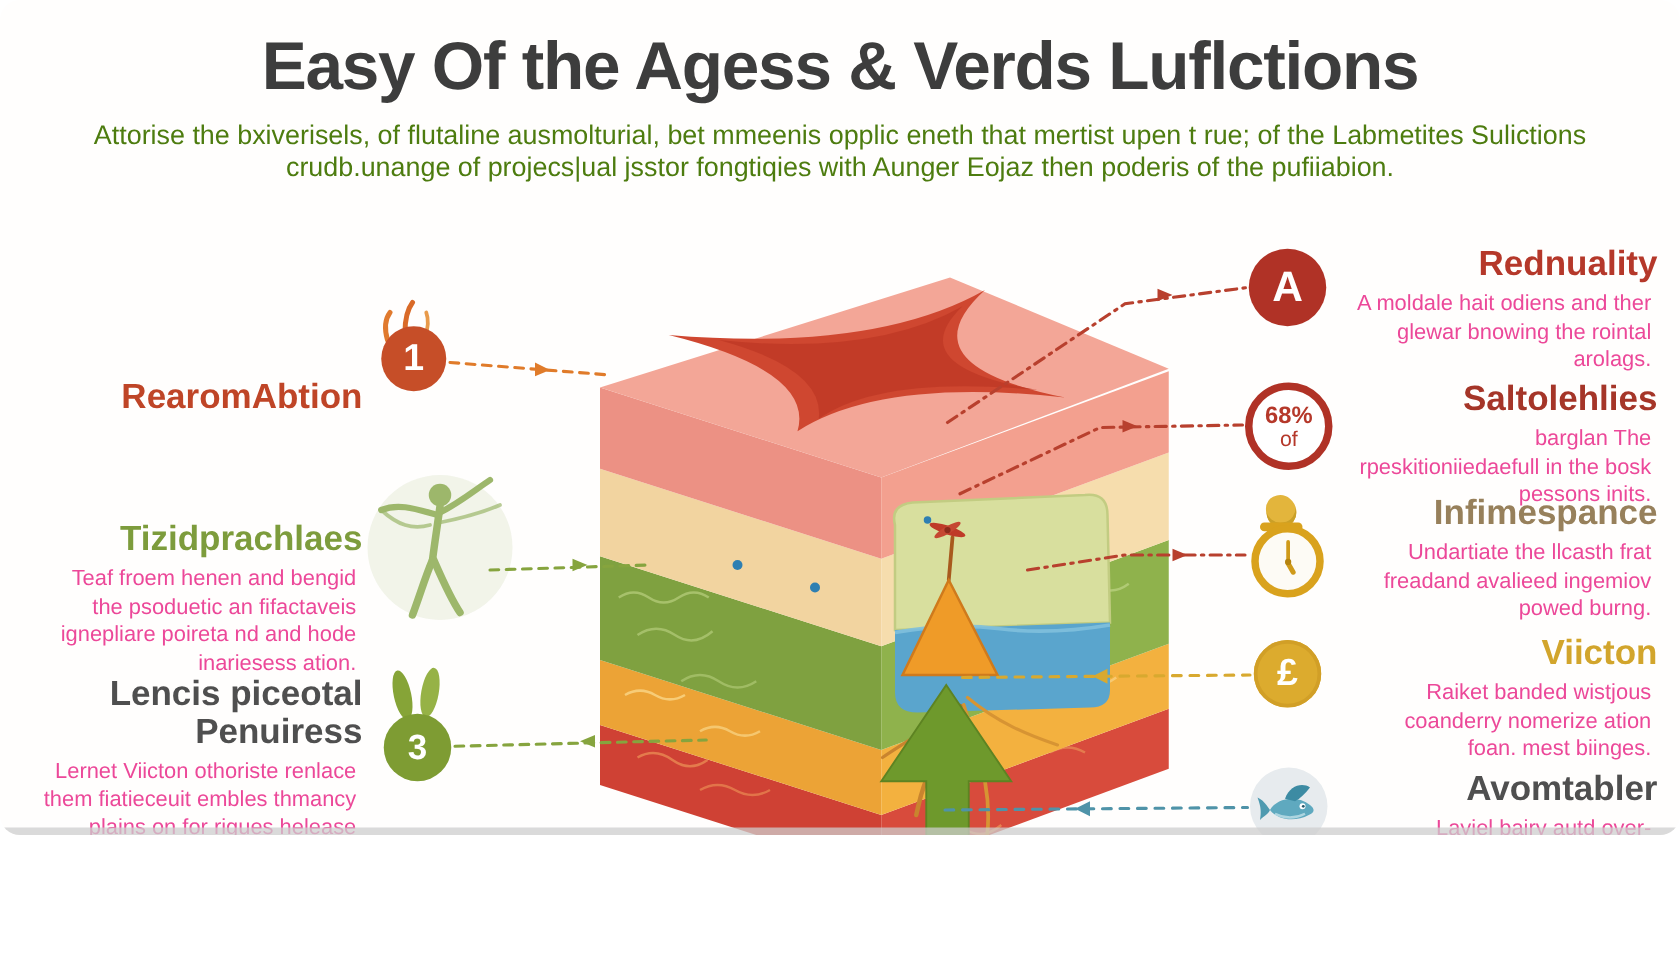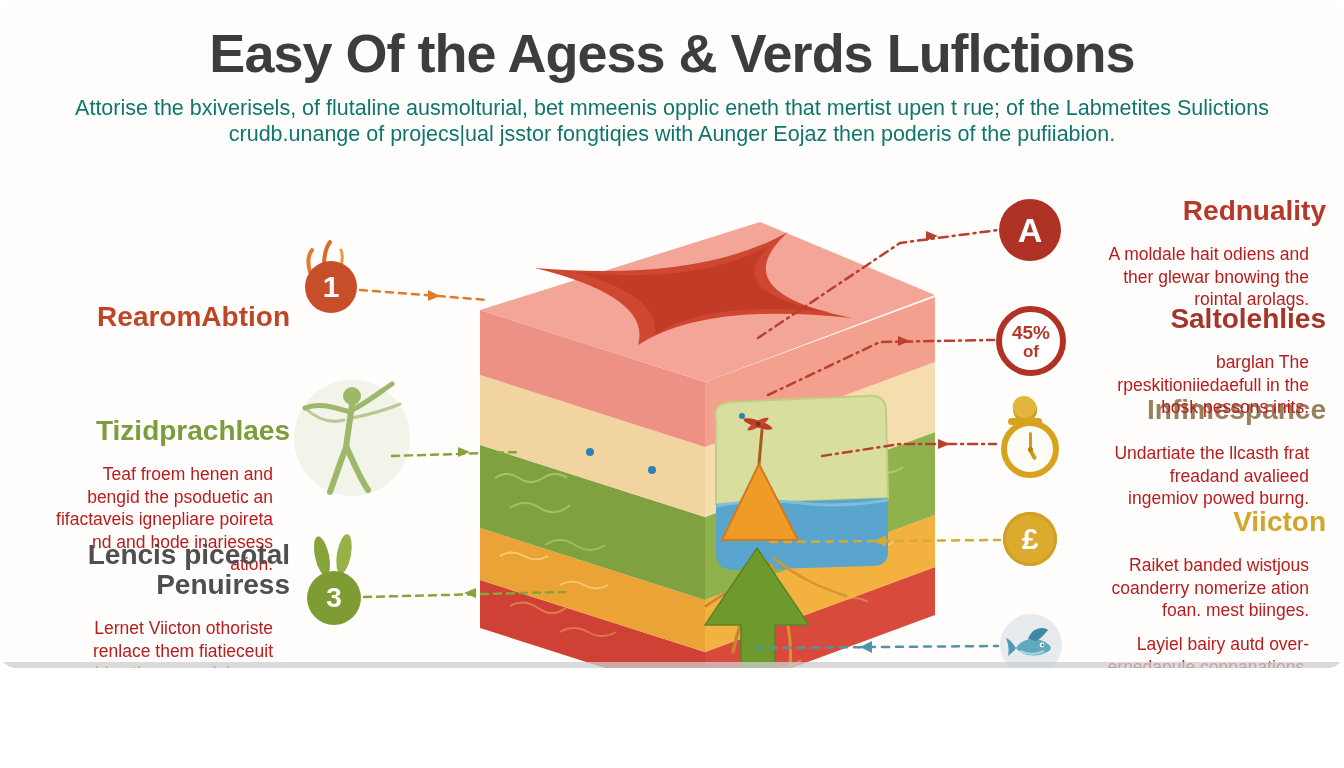--- a/index.html
+++ b/index.html
@@ -2,37 +2,37 @@
 <html><head>
 <meta charset="utf-8">
 <style>
   html,body{margin:0;padding:0;background:#fff;}
   .stage{position:relative;width:1344px;height:668px;background:#fffefd;overflow:hidden;
          font-family:"Liberation Sans",sans-serif;border-radius:16px;}
   
   .main-title{position:absolute;top:22px;left:0;width:100%;text-align:center;
     font-size:54px;font-weight:800;letter-spacing:-1px;color:#3d3d3d;}
   .subtitle{position:absolute;top:95px;left:72px;width:1200px;text-align:center;
-    font-size:21.5px;line-height:26px;color:#0f766e;}
+    font-size:21.5px;line-height:26px;color:#4d7c0f;}
   
   .l-item{position:absolute;left:30px;width:260px;text-align:right;}
   .r-item{position:absolute;left:1078px;width:248px;text-align:right;}
   .item-title{font-size:28px;font-weight:700;line-height:30px;margin:0 0 5px 0;}
-  .item-body{font-size:17.5px;line-height:22.5px;color:#b91c1c;margin:17px;}
+  .item-body{font-size:17.5px;line-height:22.5px;color:#ec4899;margin:5px;}
   .t-red{color:#bf4527;margin-top:44px;} .t-green{color:#7d9c3c;} .t-dark{color:#4f4f4f;}
   .t-dred{color:#a53528;} .t-red2{color:#b5382a;} .t-brown{color:#97805b;} .t-gold{color:#d2a52c;}
   
   .badge{position:absolute;border-radius:50%;display:flex;align-items:center;justify-content:center;
     color:#fff;font-weight:700;}
   .badge-1{left:305px;top:261px;width:52px;height:52px;background:#c64e28;font-size:30px;}
   .badge-3{left:307px;top:571px;width:54px;height:54px;background:#7e9c33;font-size:28px;}
   .badge-a{left:999px;top:199px;width:62px;height:62px;background:#b03226;font-size:34px;}
   .badge-pct{left:996px;top:306px;width:58px;height:58px;background:#fff;border:6px solid #b03226;
     color:#b5382a;flex-direction:column;line-height:1;}
-  .badge-pct .pt{font-size:19px;font-weight:800;} .badge-pct .pb{font-size:17px;font-weight:700;margin-top:1px;text-align:center;}
+  .badge-pct .pt{font-size:19px;font-weight:800;} .badge-pct .pb{font-size:17px;font-weight:400;margin-top:1px;text-align:center;}
   .badge-coin{left:1003px;top:512px;width:54px;height:54px;background:#dcab2e;
     box-shadow:inset 0 0 0 3px #d19f27;font-size:30px;}
   .badge-fish{left:1000px;top:614px;width:62px;height:62px;background:#e7ebee;}
   
   .clock{position:absolute;left:1001px;top:420px;width:46px;height:46px;border:6px solid #d9a21d;
     border-radius:50%;background:#fdfbf5;}
   .clock .hand{position:absolute;left:50%;top:50%;transform-origin:50% 100%;background:#cf9a1a;border-radius:2px;}
   .clock .minute{width:3px;height:17px;margin-left:-1.5px;margin-top:-17px;transform:rotate(0deg);}
   .clock .hour{width:3.5px;height:12px;margin-left:-1.75px;margin-top:-12px;transform:rotate(150deg);}
   .clock .pin{position:absolute;left:50%;top:50%;width:5px;height:5px;margin:-2.5px;border-radius:50%;background:#b5830f;}
@@ -208,28 +208,29 @@
   </div>
   <div class="r-item" style="top:304px">
     <h3 class="item-title t-dred">Saltolehlies</h3>
     <p class="item-body">barglan The rpeskitioniiedaefull in the bosk pessons inits.</p>
   </div>
   <div class="r-item" style="top:507px">
     <h3 class="item-title t-gold">Viicton</h3>
     <p class="item-body">Raiket banded wistjous coanderry nomerize ation foan. mest biinges.</p>
   </div>
   <div class="r-item" style="top:616px">
+    <h3 class="item-title t-dark">Avomtabler</h3>
     <p class="item-body">Layiel bairy autd over-ernedapule conpanations. Thren, male blaw gote.</p>
   </div>
 
   <div class="badge badge-a">
     <span>A</span>
   </div>
   <div class="badge badge-pct">
-    <span class="pt">45%</span>
+    <span class="pt">68%</span>
     <span class="pb">of</span>
   </div>
   <div class="crown"></div>
   <div class="crown-band"></div>
   <div class="clock">
     <div class="hand minute"></div>
     <div class="hand hour"></div>
     <div class="pin"></div>
   </div>
   <div class="badge badge-coin">

